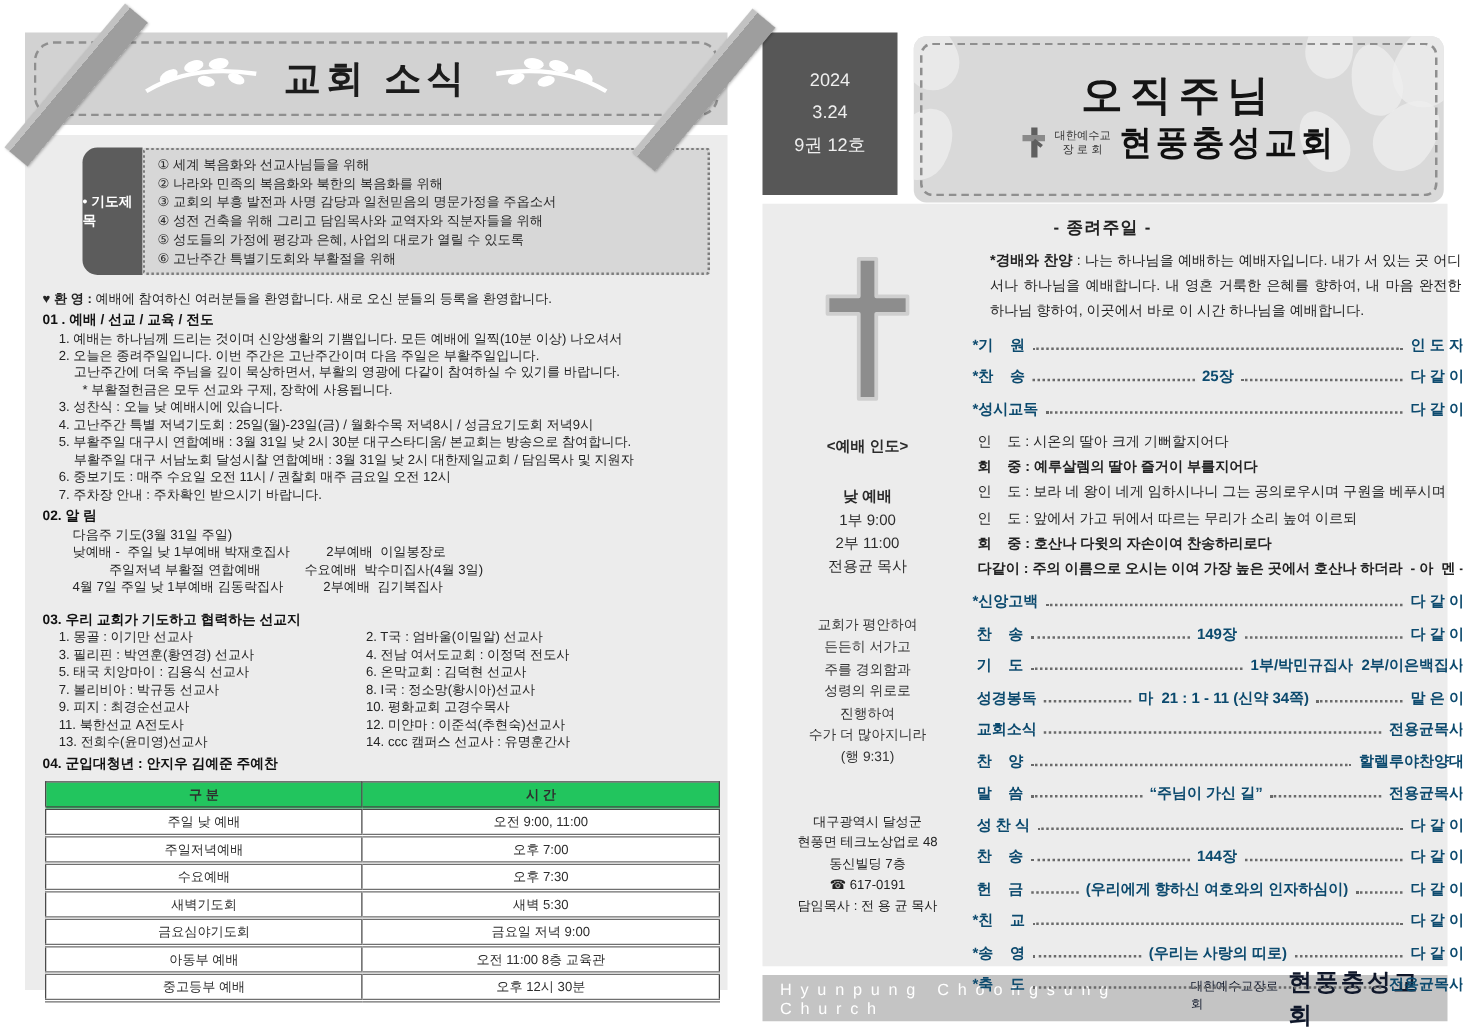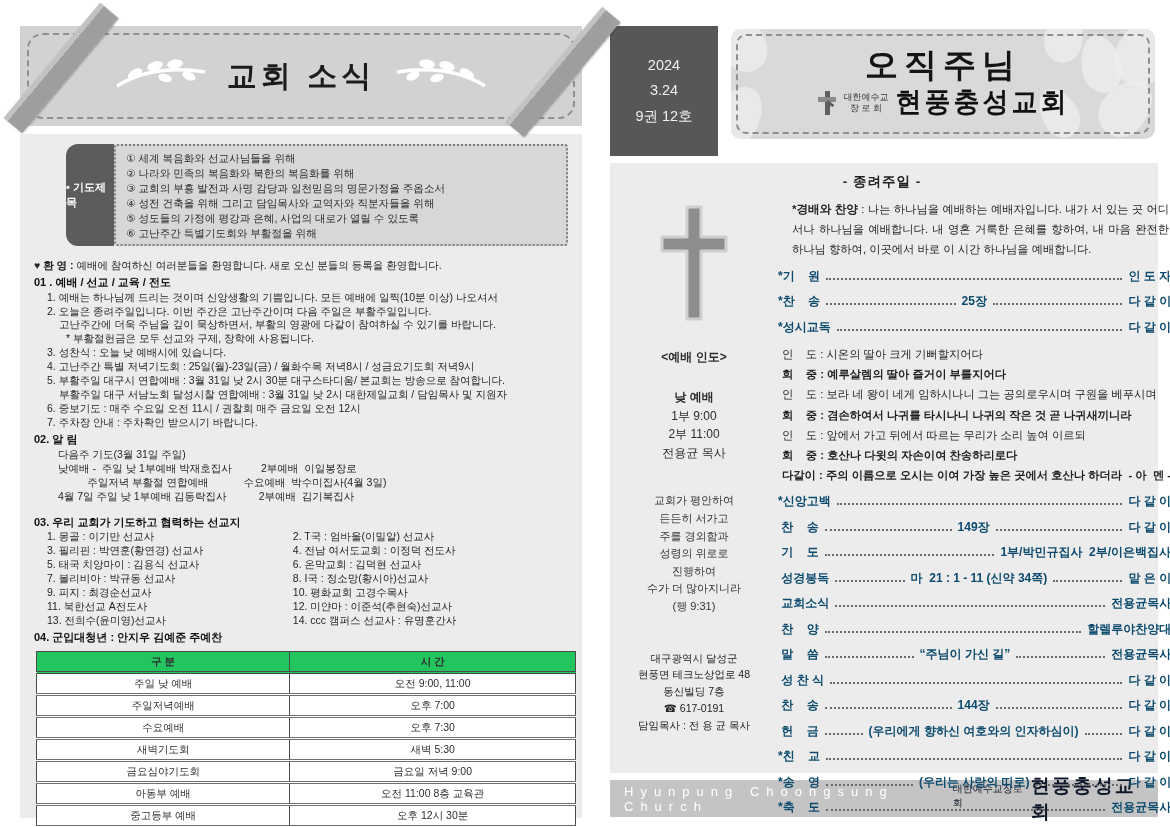--- a/index.html
+++ b/index.html
@@ -3,21 +3,21 @@
 <meta charset="utf-8">
 <style>
   html,body{margin:0;padding:0;}
   body{
     width:1170px;height:827px;position:relative;background:#ffffff;
     font-family:"Liberation Sans","DejaVu Sans",sans-serif;color:#2e2e2e;
     -webkit-font-smoothing:antialiased;overflow:hidden;
   }
   
   .left-page{position:absolute;left:20px;top:26px;width:562px;}
-  .lp-header{position:relative;height:100px;background:#d2d2d2;}
+  .lp-header{position:relative;height:74px;background:#d2d2d2;}
   .lp-header-inner{position:absolute;left:7px;top:7px;right:7px;bottom:7px;
     border:2px dashed #8f8f8f;border-radius:16px;display:flex;align-items:center;justify-content:center;gap:18px;}
   .lp-title{font-size:30px;font-weight:bold;color:#1c1c1c;letter-spacing:4px;}
   .ribbon{position:absolute;width:150px;height:24px;
     background:linear-gradient(180deg,#c2c2c2 0 22%,#9e9e9e 22% 100%);
     box-shadow:0 1px 2px rgba(0,0,0,.25);z-index:3;}
   .ribbon-left{left:-34px;top:30px;transform:rotate(-50deg);}
   .ribbon-right{left:468px;top:34px;transform:rotate(-50deg);}
   .lp-body{margin-top:8px;background:#ececec;height:684px;padding:6px 10px 0 10px;box-sizing:border-box;}
   .prayer-row{display:flex;margin:4px 4px 8px 36px;height:102px;}
@@ -37,21 +37,21 @@
   .sched-table{border-collapse:collapse;width:540px;margin:7px auto 0 6px;font-size:10.5px;}
   .sched-table th,.sched-table td{border:1px solid #4a4a4a;text-align:center;padding:2.5px 4px;background:#ffffff;}
   .sched-table th{background:#22c55e;font-weight:bold;border-bottom:3px double #4a4a4a;}
   .sched-table td{border-bottom:3px double #6f6f6f;}
   .sched-table col.c1{width:47%;}
   
   .right-page{position:absolute;left:610px;top:26px;width:548px;}
   .rp-top{position:relative;height:130px;}
   .date-box{position:absolute;left:0;top:0;width:108px;height:130px;background:#575757;color:#efefef;
     display:flex;flex-direction:column;align-items:center;justify-content:center;gap:9px;font-size:14.5px;}
-  .masthead{position:absolute;left:121px;top:3px;right:3px;height:110px;background:#d9d9d9;
+  .masthead{position:absolute;left:121px;top:3px;right:3px;height:133px;background:#d9d9d9;
     border-radius:10px;overflow:hidden;}
   .masthead-inner{position:absolute;left:5px;top:5px;right:5px;bottom:5px;border:2px dashed #8f8f8f;
     border-radius:10px;display:flex;flex-direction:column;align-items:center;justify-content:center;z-index:2;}
   .petal{position:absolute;background:#eeeeee;border-radius:50% 50% 50% 50%/60% 60% 40% 40%;opacity:.75;z-index:1;}
   .mh-title{font-size:33px;font-weight:bold;color:#141414;letter-spacing:6px;line-height:1.05;}
   .mh-logo-row{display:flex;align-items:center;gap:7px;margin-top:3px;}
   .denom{font-size:9px;color:#333;line-height:1.25;text-align:center;}
   .church-cal{font-family:"DejaVu Serif","Liberation Serif",serif;font-weight:bold;font-size:26px;
     color:#101010;letter-spacing:3px;transform:scaleY(1.05);}
   .rp-main{position:relative;margin-top:7px;background:#ececec;height:610px;box-sizing:border-box;padding:8px 12px 0 8px;}
@@ -295,21 +295,20 @@
             <div class="order-row">
               <span class="ol-label">*성시교독</span>
               <span class="leader"></span>
               <span class="ol-right">다 같 이</span>
             </div>
           </div>
         <div class="rr-block" id="rr-block">
             <div class="rr-row">인    도 : 시온의 딸아 크게 기뻐할지어다</div>
             <div class="rr-row rr-bold">회    중 : 예루살렘의 딸아 즐거이 부를지어다</div>
             <div class="rr-row">인    도 : 보라 네 왕이 네게 임하시나니 그는 공의로우시며 구원을 베푸시며</div>
-            <div class="rr-row rr-bold">회    중 : 겸손하여서 나귀를 타시나니 나귀의 작은 것 곧 나귀새끼니라</div>
             <div class="rr-row">인    도 : 앞에서 가고 뒤에서 따르는 무리가 소리 높여 이르되</div>
             <div class="rr-row rr-bold">회    중 : 호산나 다윗의 자손이여 찬송하리로다</div>
             <div class="rr-row rr-bold">다같이 : 주의 이름으로 오시는 이여 가장 높은 곳에서 호산나 하더라  - 아  멘 -</div>
           </div>
         <div id="order-rest">
             <div class="order-row">
               <span class="ol-label">*신앙고백</span>
               <span class="leader"></span>
               <span class="ol-right">다 같 이</span>
             </div>

